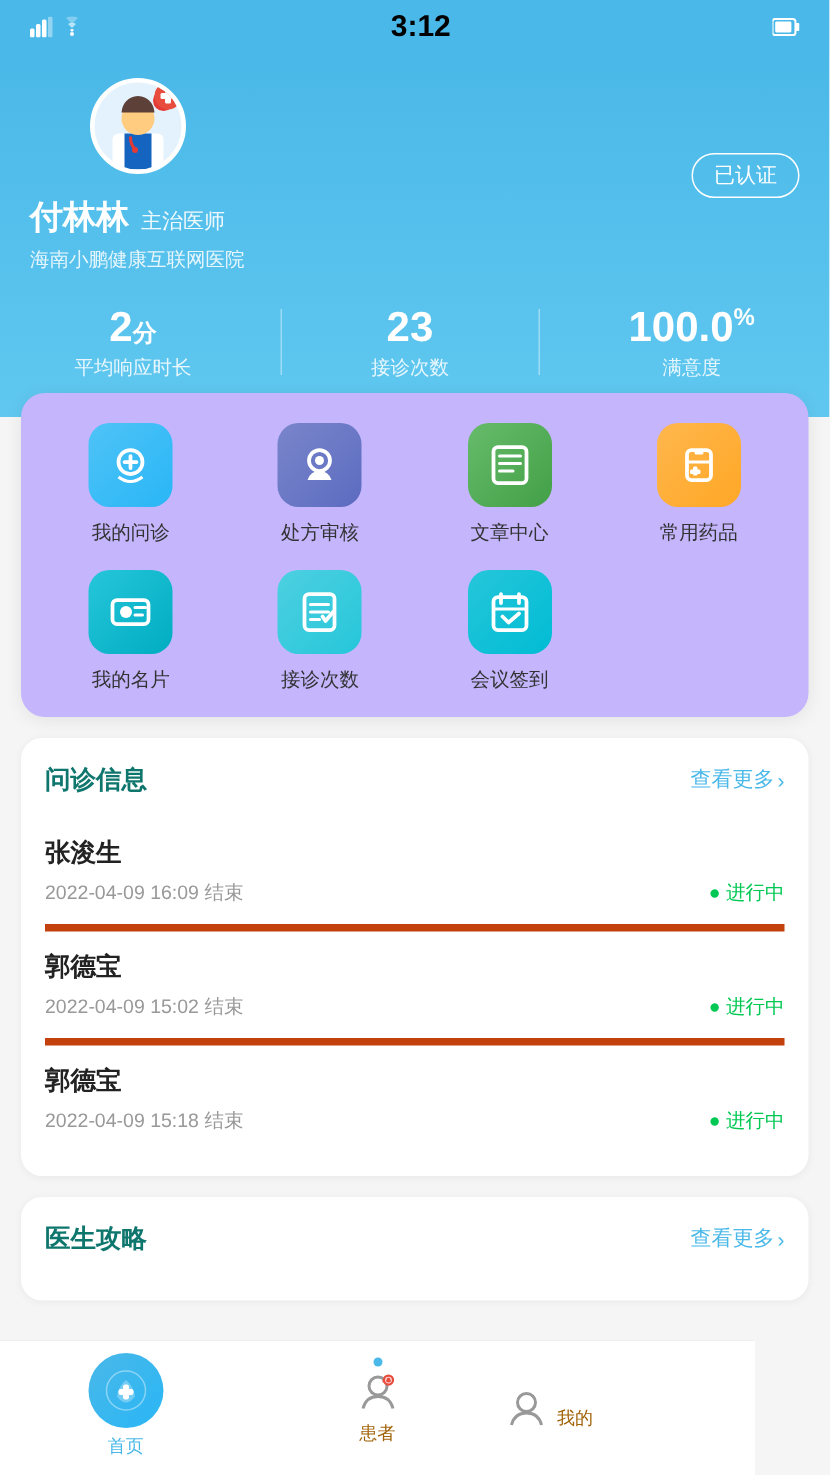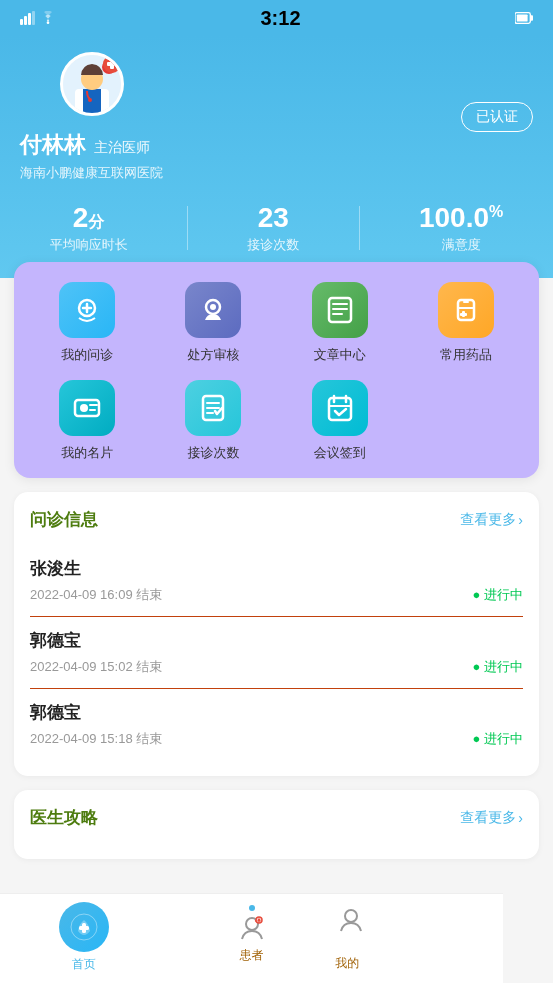--- a/index.html
+++ b/index.html
@@ -174,39 +174,39 @@
     }
     .section-header {
       display: flex;
       justify-content: space-between;
       align-items: center;
       margin-bottom: 14px;
     }
     .section-title {
       font-size: 17px;
       font-weight: 700;
-      color: #4d7c0f;
+      color: #0f766e;
     }
     .section-more {
       font-size: 14px;
       color: #4ab8e8;
       display: flex;
       align-items: center;
       gap: 2px;
       cursor: pointer;
     }
     .chevron {
       font-size: 14px;
       color: #4ab8e8;
     }
 
     
     .consult-item {
       padding: 12px 0;
-      border-bottom: 1px solid #c2410c;
+      border-bottom: 5px solid #c2410c;
     }
     .consult-item:last-child { border-bottom: none; }
     .consult-name {
       font-size: 17px;
       font-weight: 700;
       color: #222;
       margin-bottom: 6px;
     }
     .consult-meta {
       display: flex;
@@ -531,20 +531,20 @@
       <rect x="22" y="7.5" width="2" height="3" rx="0.5" fill="#e74c3c"></rect>
       <rect x="21.5" y="8.5" width="3" height="2" rx="0.5" fill="#e74c3c"></rect>
     </svg>
     <span class="nav-label">患者</span>
   </div>
 
   <div style="position:absolute;bottom:72px;left:50%;transform:translateX(-50%);display:flex;gap:5px;">
     <div class="dot dot-active"></div>
   </div>
 
-  <div style="display:flex;flex-direction:column;align-items:flex-start;flex:1;gap:20px;">
+  <div style="display:flex;flex-direction:row;align-items:flex-end;flex:1;gap:4px;">
     <svg width="32" height="32" viewBox="0 0 32 32" fill="none">
       <circle cx="16" cy="13" r="6" stroke="#999" stroke-width="2"></circle>
       <path d="M6 28 Q8 20 16 20 Q24 20 26 28" stroke="#999" stroke-width="2" fill="none"></path>
     </svg>
     <span class="nav-label">我的</span>
   </div>
 </div>
 
 </body></html>

